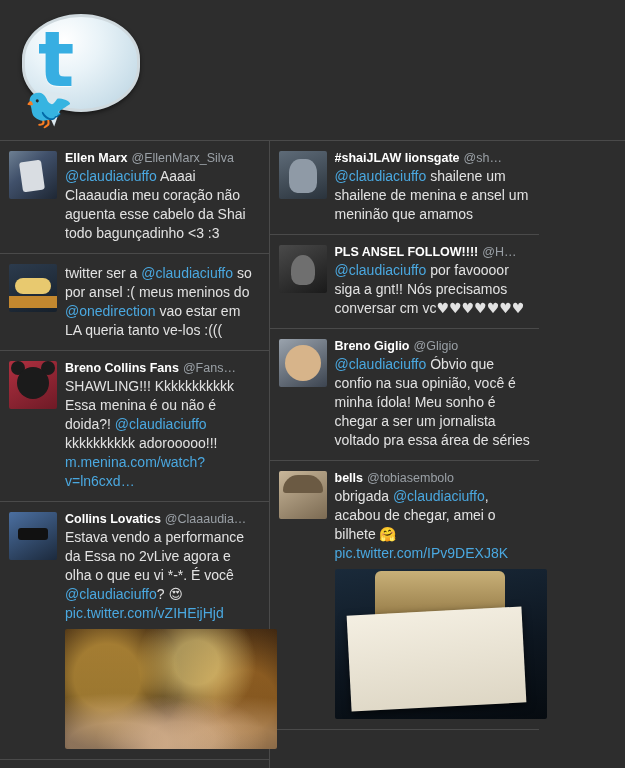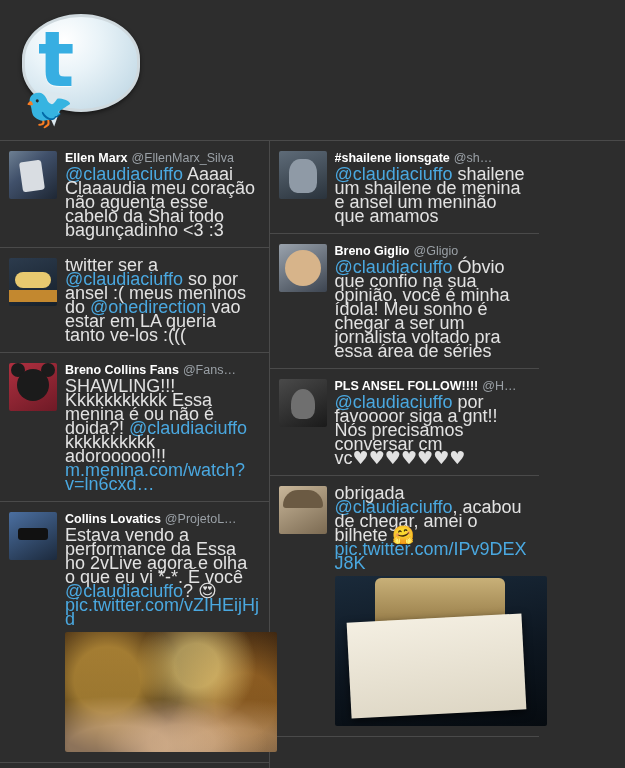--- a/index.html
+++ b/index.html
@@ -122,22 +122,22 @@
   .fullname {
     font-weight: bold;
     color: #ffffff;
   }
   .handle {
     color: #9aa0a6;
     font-weight: normal;
     margin-left: 4px;
   }
   .text {
-    font-size: 18px;
-    line-height: 14px;
+    font-size: 14px;
+    line-height: 19px;
     color: #e2e2e2;
     word-wrap: break-word;
   }
   .mention, .link {
     color: #4aa8e0;
   }
   .photo {
     margin-top: 6px;
     width: 212px;
     height: 120px;
@@ -238,51 +238,52 @@
         <div class="tweet">
           <div class="avatar av3"></div>
           <div class="body">
             <div class="nameline"><span class="fullname">Breno Collins Fans</span><span class="handle">@Fans…</span></div>
             <div class="text"><span>SHAWLING!!! Kkkkkkkkkkk Essa menina é ou não é doida?! </span><span class="mention">@claudiaciuffo</span><span> kkkkkkkkkk adorooooo!!! </span><span class="link">m.menina.com/watch?v=ln6cxd…</span></div>
           </div>
         </div>
         <div class="tweet">
           <div class="avatar av4"></div>
           <div class="body">
-            <div class="nameline"><span class="fullname">Collins Lovatics</span><span class="handle">@ProjetoL…</span></div>
+            <div class="nameline"><span class="fullname">Collins Lovatics</span><span class="handle">@Claaaudia…</span></div>
             <div class="text"><span>Estava vendo a performance da Essa no 2vLive agora e olha o que eu vi *-*. É você </span><span class="mention">@claudiaciuffo</span><span>? </span><span class="emoji">😍 </span><span class="link">pic.twitter.com/vZIHEijHjd</span></div>
             <div class="photo ph-concert"></div>
           </div>
         </div>
       </div>
     <div class="col right">
         <div class="tweet">
           <div class="avatar av5"></div>
           <div class="body">
-            <div class="nameline"><span class="fullname">#shailene lionsgate</span><span class="handle">@sh…</span></div>
+            <div class="nameline"><span class="fullname">#shaiJLAW lionsgate</span><span class="handle">@sh…</span></div>
             <div class="text"><span class="mention">@claudiaciuffo</span><span> shailene um shailene de menina e ansel um meninão que amamos</span></div>
+          </div>
+        </div>
+        <div class="tweet">
+          <div class="avatar av6"></div>
+          <div class="body">
+            <div class="nameline"><span class="fullname">PLS ANSEL FOLLOW!!!!</span><span class="handle">@H…</span></div>
+            <div class="text"><span class="mention">@claudiaciuffo</span><span> por favoooor siga a gnt!! Nós precisamos conversar cm vc</span><span class="emoji">♥♥♥♥♥♥♥</span></div>
           </div>
         </div>
         <div class="tweet">
           <div class="avatar av7"></div>
           <div class="body">
             <div class="nameline"><span class="fullname">Breno Giglio</span><span class="handle">@Gligio</span></div>
             <div class="text"><span class="mention">@claudiaciuffo</span><span> Óbvio que confio na sua opinião, você é minha ídola! Meu sonho é chegar a ser um jornalista voltado pra essa área de séries</span></div>
           </div>
         </div>
         <div class="tweet">
-          <div class="avatar av6"></div>
-          <div class="body">
-            <div class="nameline"><span class="fullname">PLS ANSEL FOLLOW!!!!</span><span class="handle">@H…</span></div>
-            <div class="text"><span class="mention">@claudiaciuffo</span><span> por favoooor siga a gnt!! Nós precisamos conversar cm vc</span><span class="emoji">♥♥♥♥♥♥♥</span></div>
-          </div>
-        </div>
-        <div class="tweet">
           <div class="avatar av8"></div>
           <div class="body">
+            <div class="nameline"><span class="fullname">bells</span><span class="handle">@tobiasembolo</span></div>
             <div class="text"><span>obrigada </span><span class="mention">@claudiaciuffo</span><span>, acabou de chegar, amei o bilhete </span><span class="emoji">🤗 </span><span class="link">pic.twitter.com/IPv9DEXJ8K</span></div>
             <div class="photo ph-note note"></div>
           </div>
         </div>
       </div>
   </div>
 
 </div>
 
 </body></html>

